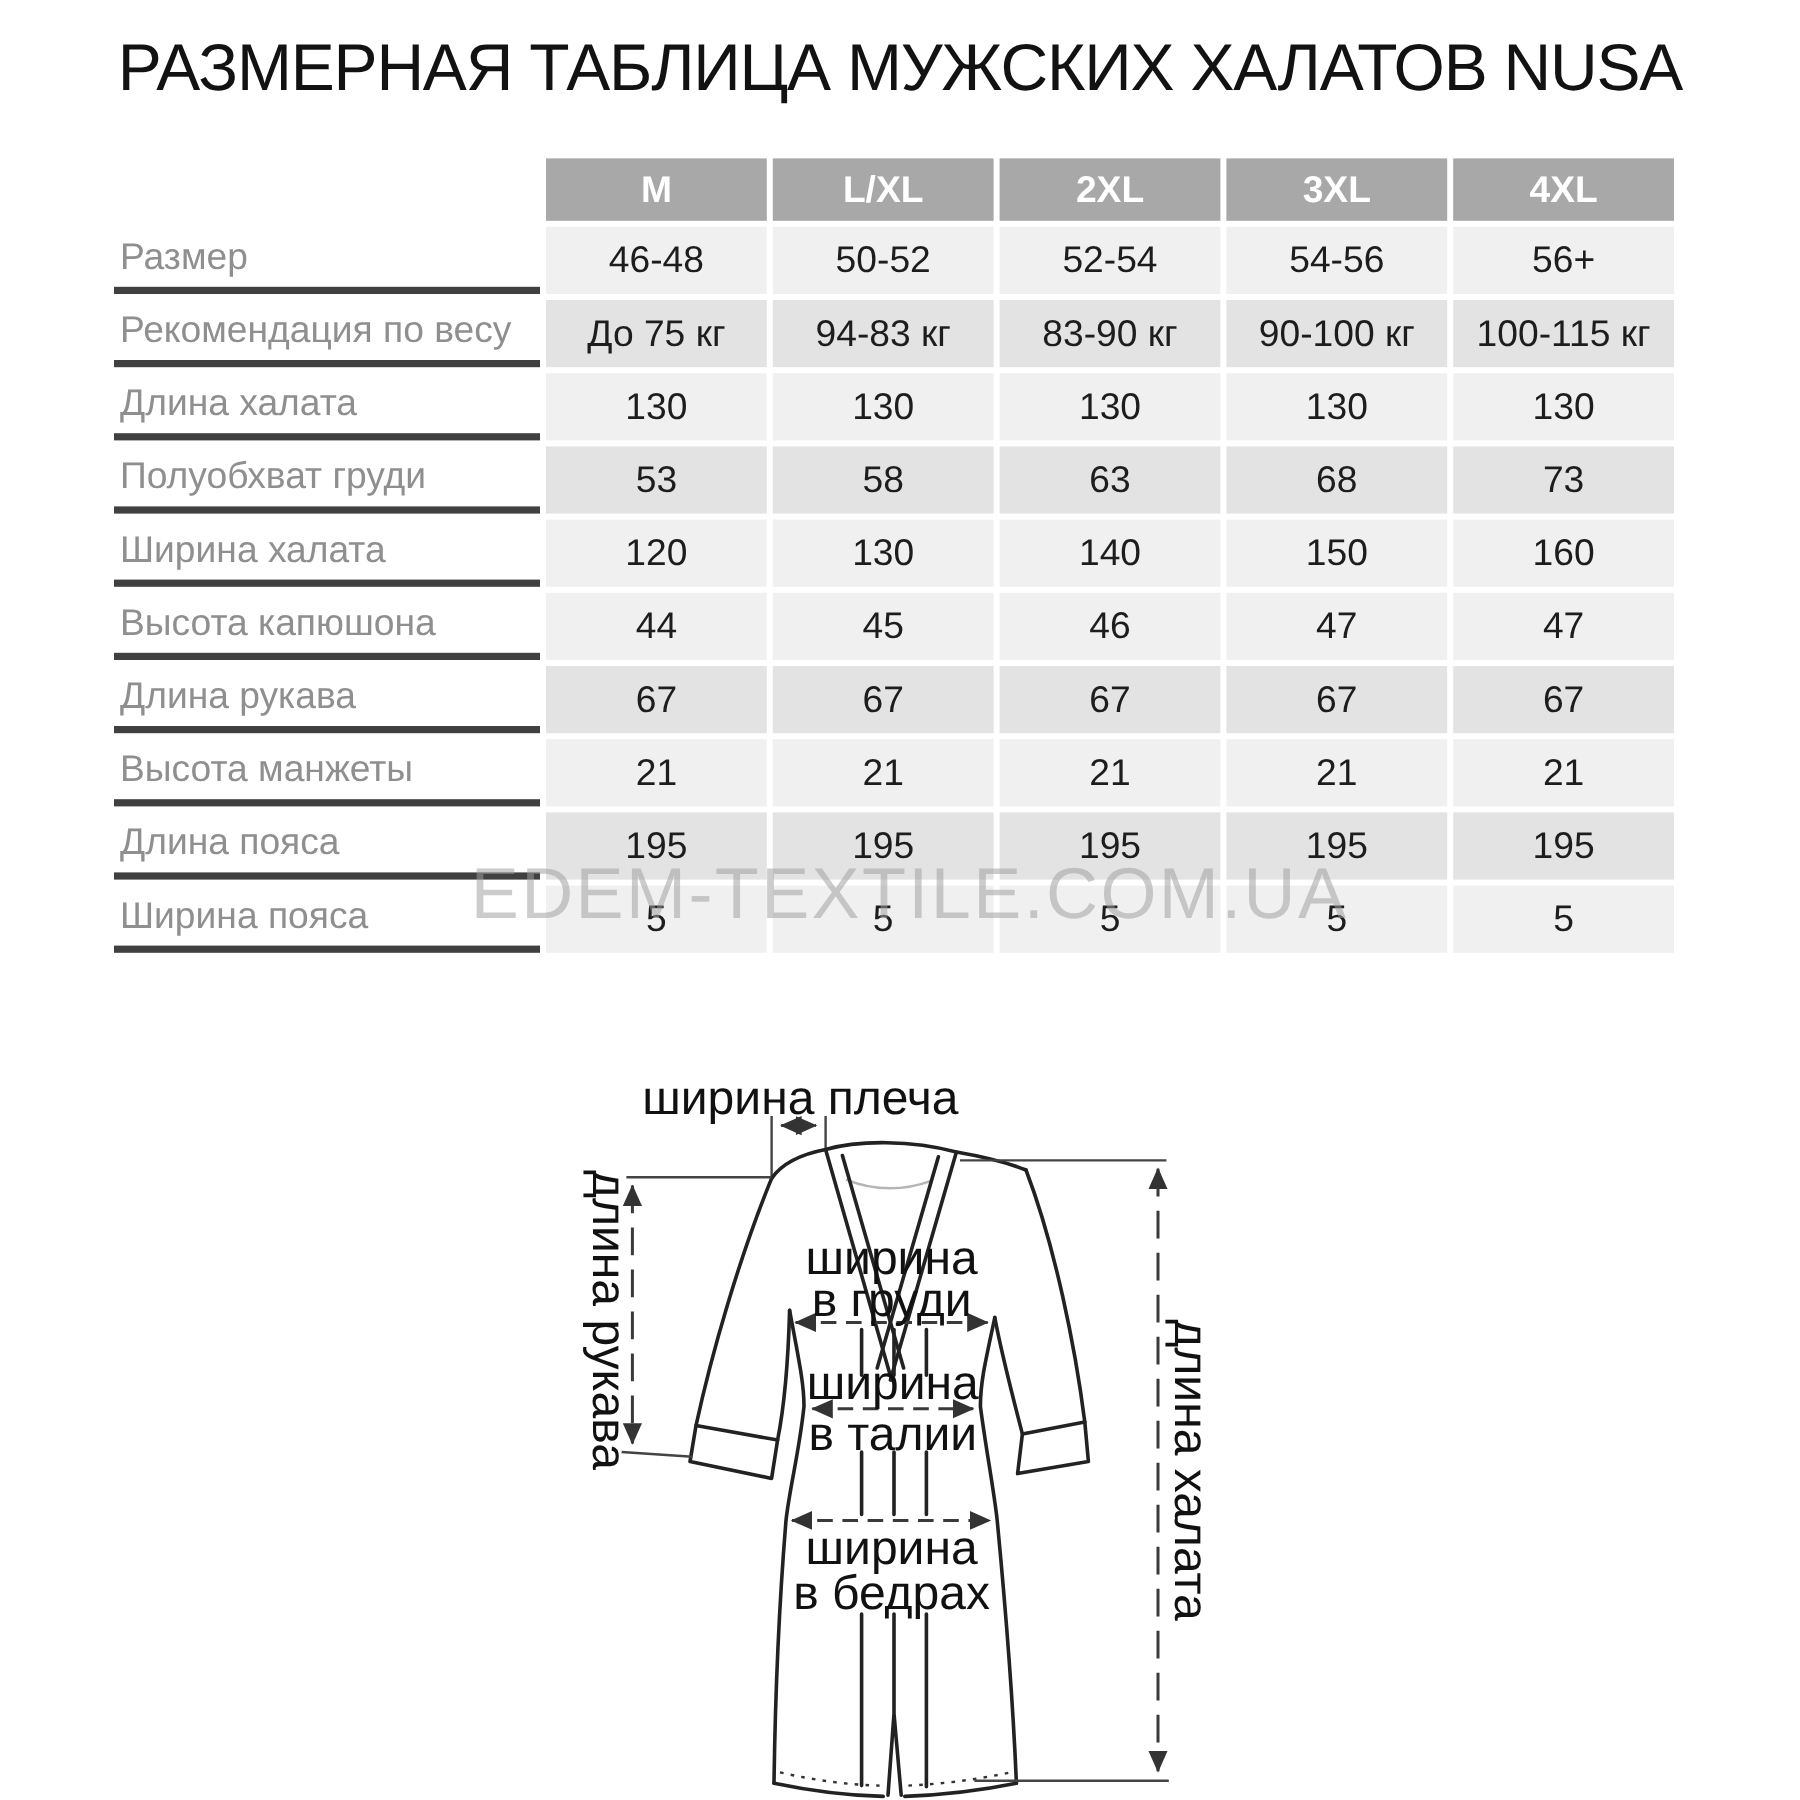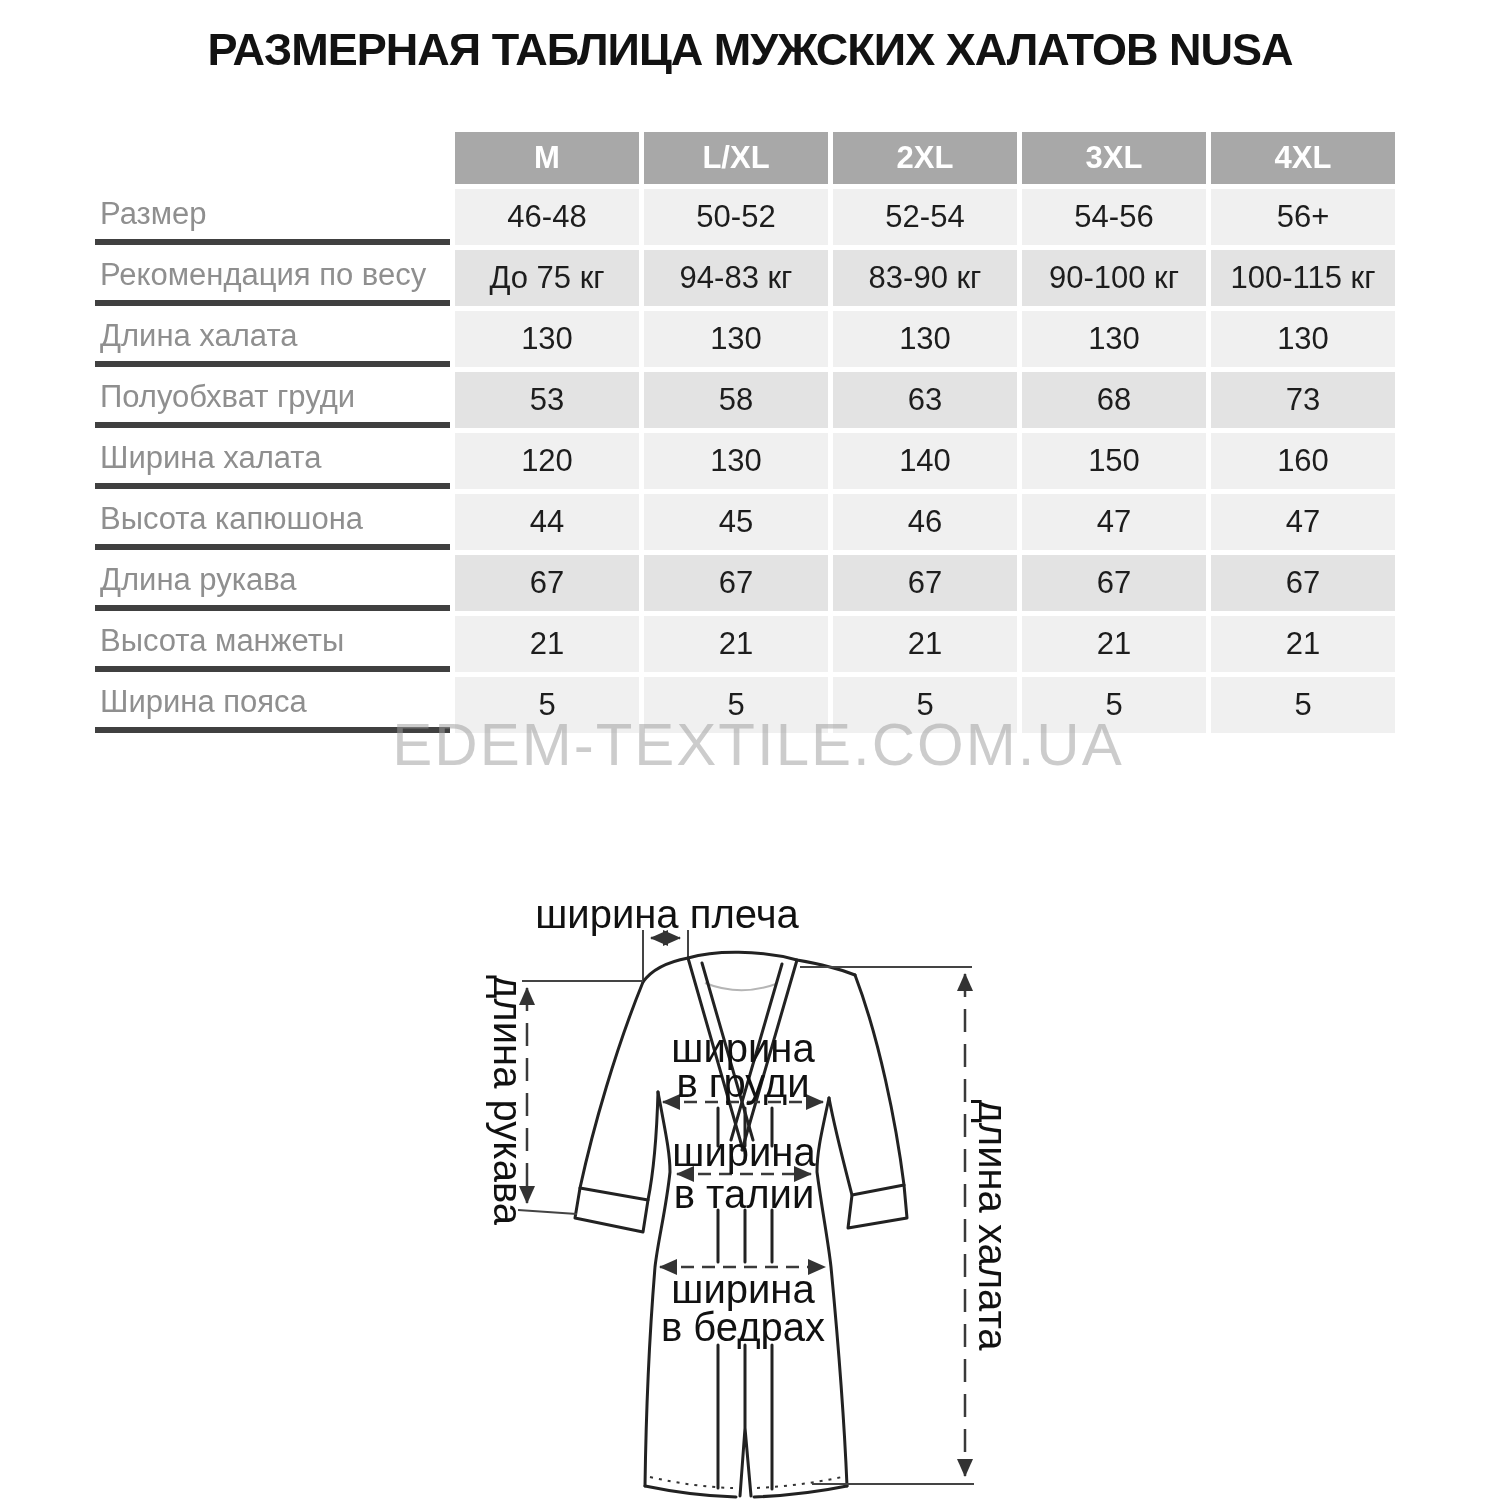--- a/index.html
+++ b/index.html
@@ -3,22 +3,22 @@
 <meta charset="utf-8">
 <style>
   html,body{margin:0;padding:0;}
   body{
     width:1500px;height:1500px;position:relative;overflow:hidden;
     background:#ffffff;
     font-family:"Liberation Sans", sans-serif;
   }
   .title{
     position:absolute;top:24px;left:0;width:100%;
-    text-align:center;font-size:45px;letter-spacing:-1px;
-    color:#121212;font-weight:700;white-space:nowrap;
+    text-align:center;font-size:55px;letter-spacing:-1px;
+    color:#121212;font-weight:400;white-space:nowrap;
   }
   table.size-table{
     position:absolute;left:90px;top:127px;width:1310px;
     border-collapse:separate;border-spacing:5px;table-layout:fixed;
     font-size:31px;
   }
   th.blank{background:transparent;}
   th.col-h{
     background:#a8a8a8;color:#ffffff;font-weight:bold;
     height:50px;text-align:center;font-size:31px;
@@ -131,20 +131,28 @@
       </tr>
       <tr>
         <td class="row-label">Высота манжеты</td>
         <td class="val light">21</td>
         <td class="val light">21</td>
         <td class="val light">21</td>
         <td class="val light">21</td>
         <td class="val light">21</td>
       </tr>
       <tr>
+        <td class="row-label">Длина пояса</td>
+        <td class="val dark">195</td>
+        <td class="val dark">195</td>
+        <td class="val dark">195</td>
+        <td class="val dark">195</td>
+        <td class="val dark">195</td>
+      </tr>
+      <tr>
         <td class="row-label">Ширина пояса</td>
         <td class="val light">5</td>
         <td class="val light">5</td>
         <td class="val light">5</td>
         <td class="val light">5</td>
         <td class="val light">5</td>
       </tr>
     </tbody>
 </table>
 

